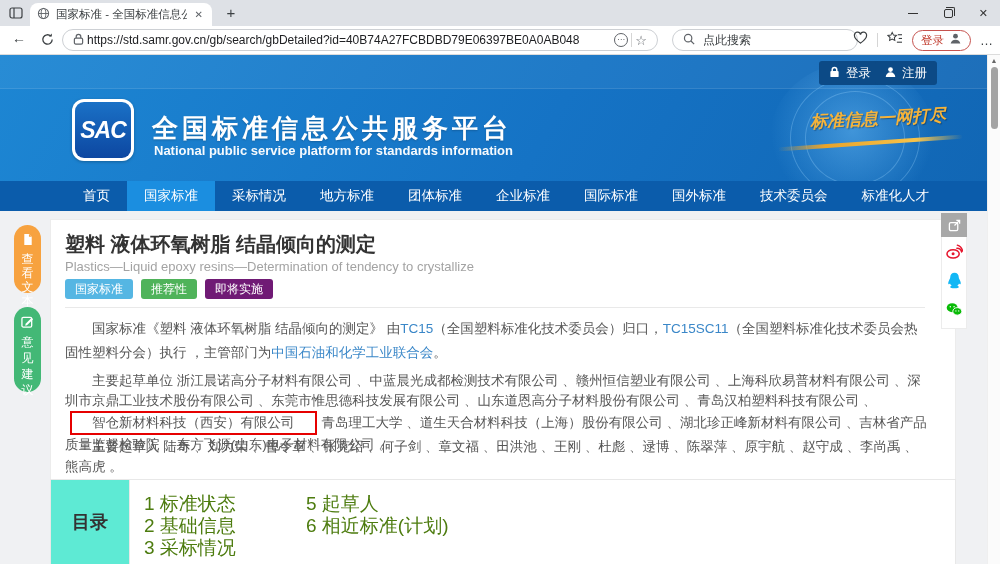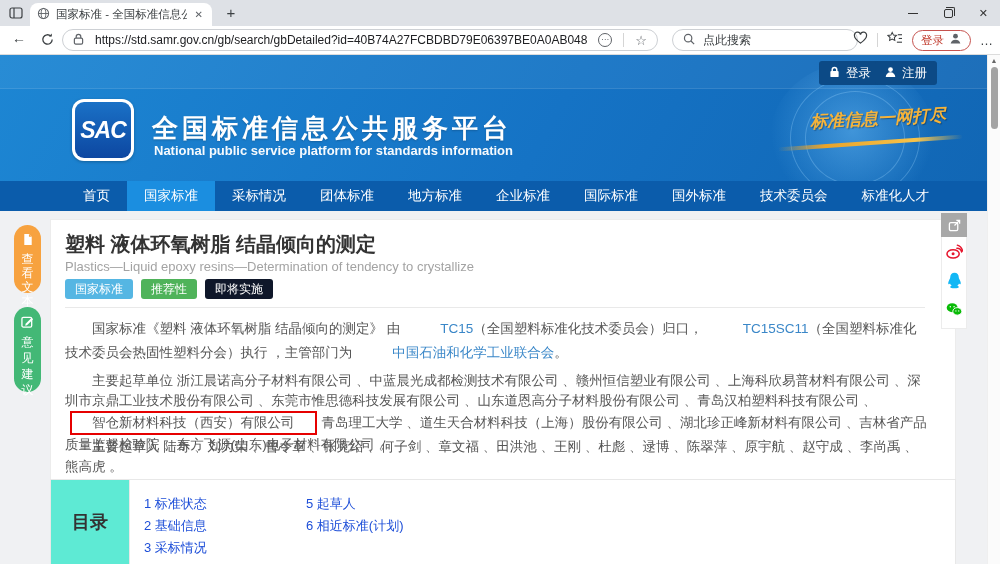--- a/index.html
+++ b/index.html
@@ -16,21 +16,21 @@
 .win-min { width:10px; height:1px; background:#333; display:inline-block; }
 .win-restore { width:9px; height:9px; border:1px solid #333; border-radius:2px; position:relative; display:inline-block; }
 .win-restore::before { content:''; position:absolute; top:-3px; left:1px; width:8px; height:8px; border-top:1px solid #333; border-right:1px solid #333; border-radius:0 2px 0 0; }
 .win-close { font-size:11px; color:#333; }
 
 
 .addressbar { position:absolute; top:26px; left:0; width:1000px; height:29px; background:#fff; border-bottom:1px solid #dcdcdc; }
 .nav-arrow { position:absolute; top:4px; font-size:14px; color:#3c4043; }
 .back { left:12px; }
 .refresh-icon { position:absolute; left:40px; top:6px; }
-.url-pill { position:absolute; left:62px; top:3px; width:596px; height:22px; border:1px solid #cdd0d4; border-radius:12px; display:flex; align-items:center; padding:0 10px; gap:11px; background:#fff; }
+.url-pill { position:absolute; left:62px; top:3px; width:596px; height:22px; border:1px solid #cdd0d4; border-radius:12px; display:flex; align-items:center; padding:0 10px; gap:3px; background:#fff; }
 .url-text { flex:1; font-size:12px; color:#202124; white-space:nowrap; overflow:hidden; }
 .pill-circle-ellipsis { width:14px; height:14px; border:1px solid #5f6368; border-radius:50%; font-size:8px; color:#5f6368; display:flex; align-items:center; justify-content:center; line-height:1; }
 .pill-sep { width:1px; height:14px; background:#d5d5d5; }
 .pill-star { font-size:13px; color:#5f6368; }
 .search-pill { position:absolute; left:672px; top:3px; width:186px; height:22px; border:1px solid #cdd0d4; border-radius:12px; display:flex; align-items:center; padding:0 10px; gap:8px; background:#fff; }
 .search-text { font-size:12px; color:#3c4043; }
 .right-icons { position:absolute; right:6px; top:3px; height:22px; display:flex; align-items:center; gap:9px; }
 .profile-pill { height:21px; border:1px solid #c5524e; border-radius:11px; display:flex; align-items:center; padding:0 8px; gap:5px; }
 .profile-label { font-size:11.5px; color:#c0392b; }
 .more-dots { font-size:13px; color:#3c4043; letter-spacing:1px; }
@@ -61,30 +61,30 @@
 .content-card { position:absolute; left:50px; top:8px; width:906px; bottom:0; background:#fff; border:1px solid #ececec; border-bottom:none; }
 .std-title { position:absolute; left:65px; top:20px; font-size:20px; color:#333; font-weight:600; }
 .std-subtitle { position:absolute; left:65px; top:48px; font-size:13px; color:#a3a3a3; }
 .tags { position:absolute; left:65px; top:68px; display:flex; gap:8px; }
 .tag { height:20px; line-height:20px; padding:0 10px; border-radius:3px; color:#fff; font-size:12px; }
 .divider { position:absolute; left:65px; top:96px; width:860px; height:1px; background:#e9e9e9; }
 .para { position:absolute; left:65px; width:862px; font-size:13.5px; color:#555; text-indent:2em; }
 .p1 { top:106px; line-height:24px; }
 .p2 { top:160px; line-height:20px; }
 .p3 { top:226px; line-height:20px; }
-.link { color:#3a87c8;padding-left:40px; }
+.link { color:#3a87c8; }
 .hl-box { border:2px solid #e60000; padding:0 20px; margin:0 5px; display:inline-block; text-indent:0; }
 
 
 .toc { position:absolute; left:50px; top:268px; width:906px; height:85px; border:1px solid #e8e8e8; border-bottom:none; background:#fff; overflow:hidden; }
 .toc-label-cell { position:absolute; left:0; top:0; width:79px; height:100%; background:#5eead4; border-right:1px solid #e8e8e8; display:flex; align-items:center; justify-content:center; font-size:18px; color:#333; font-weight:600; }
 .toc-col { position:absolute; top:13px; }
 .toc-col1 { left:93px; }
 .toc-col2 { left:255px; }
-.toc-item { display:block; line-height:22px; font-size:13px; color:#1d4ed8; }
+.toc-item { display:block; line-height:22px; font-size:19px; color:#4d7c0f; }
 
 
 .pill-btn { position:absolute; left:14px; width:27px; border-radius:14px; display:flex; flex-direction:column; align-items:center; color:#fff; padding-top:7px; }
 .pill-view { top:14px; height:68px; background:#f7a23f; }
 .pill-feedback { top:96px; height:85px; background:#43b876; }
 .pill-char { font-size:12px; line-height:14px; display:block; }
 .pill-feedback .pill-char { line-height:16px; }
 .pill-icon { margin-bottom:2px; }
 
 
@@ -214,39 +214,39 @@
   <div class="site-title">全国标准信息公共服务平台</div>
   <div class="site-subtitle">National public service platform  for standards information</div>
   <div class="slogan">标准信息一网打尽</div>
   <div class="slogan-underline"></div>
 </div>
 
 <div class="main-nav">
   <div class="nav-item">首页</div>
   <div class="nav-item active">国家标准</div>
   <div class="nav-item">采标情况</div>
+  <div class="nav-item">地方标准</div>
   <div class="nav-item">团体标准</div>
-  <div class="nav-item">地方标准</div>
   <div class="nav-item">企业标准</div>
   <div class="nav-item">国际标准</div>
   <div class="nav-item">国外标准</div>
   <div class="nav-item">技术委员会</div>
   <div class="nav-item">标准化人才</div>
 </div>
 
 <div class="page">
   <div class="content-card"></div>
 
   <div class="std-title">塑料 液体环氧树脂 结晶倾向的测定</div>
   <div class="std-subtitle">Plastics—Liquid epoxy resins—Determination of tendency to crystallize</div>
 
   <div class="tags">
     <span class="tag" style="background: rgb(85, 182, 227);">国家标准</span>
     <span class="tag" style="background: rgb(79, 179, 90);">推荐性</span>
-    <span class="tag" style="background: #0f172a;">即将实施</span>
+    <span class="tag" style="background: #701a75;">即将实施</span>
   </div>
 
   <div class="divider"></div>
 
   <p class="para p1"><span>国家标准《塑料 液体环氧树脂 结晶倾向的测定》 由</span><span class="link">TC15</span><span>（全国塑料标准化技术委员会）归口，</span><span class="link">TC15SC11</span><span>（全国塑料标准化技术委员会热固性塑料分会）执行 ，主管部门为</span><span class="link">中国石油和化学工业联合会</span><span>。</span></p>
 
   <p class="para p2"><span>主要起草单位</span><span> 浙江晨诺高分子材料有限公司 、中蓝晨光成都检测技术有限公司 、赣州恒信塑业有限公司 、上海科欣易普材料有限公司 、深圳市京鼎工业技术股份有限公司 、东莞市惟思德科技发展有限公司 、山东道恩高分子材料股份有限公司 、青岛汉柏塑料科技有限公司 、</span><span class="hl-box">智仓新材料科技（西安）有限公司</span><span>青岛理工大学 、道生天合材料科技（上海）股份有限公司 、湖北珍正峰新材料有限公司 、吉林省产品质量监督检验院 、东方飞源(山东)电子材料有限公司 。</span></p>
 
   <p class="para p3"><span>主要起草人</span><span> 陆奇 、刘力荣 、曾令章 、张克绍 、何子剑 、章文福 、田洪池 、王刚 、杜彪 、逯博 、陈翠萍 、原宇航 、赵守成 、李尚禹 、熊高虎 。</span></p>
 

